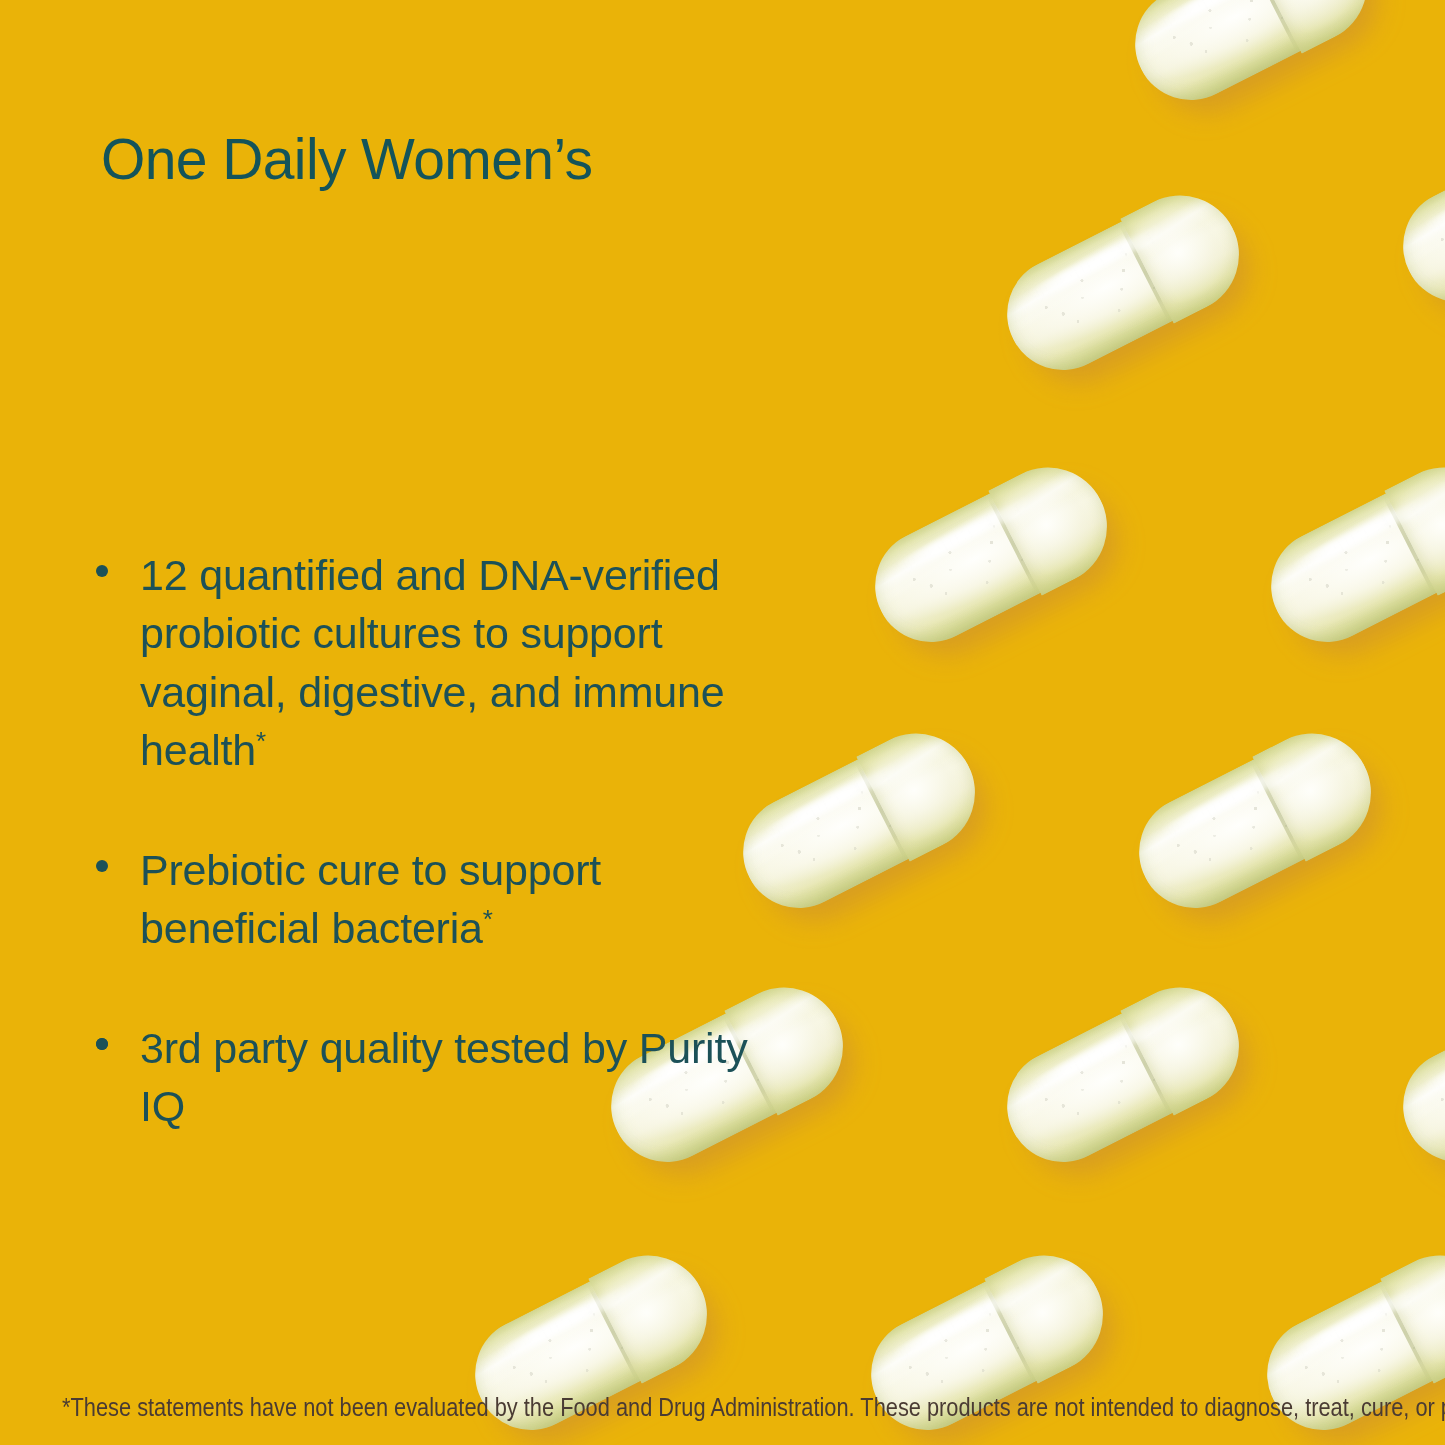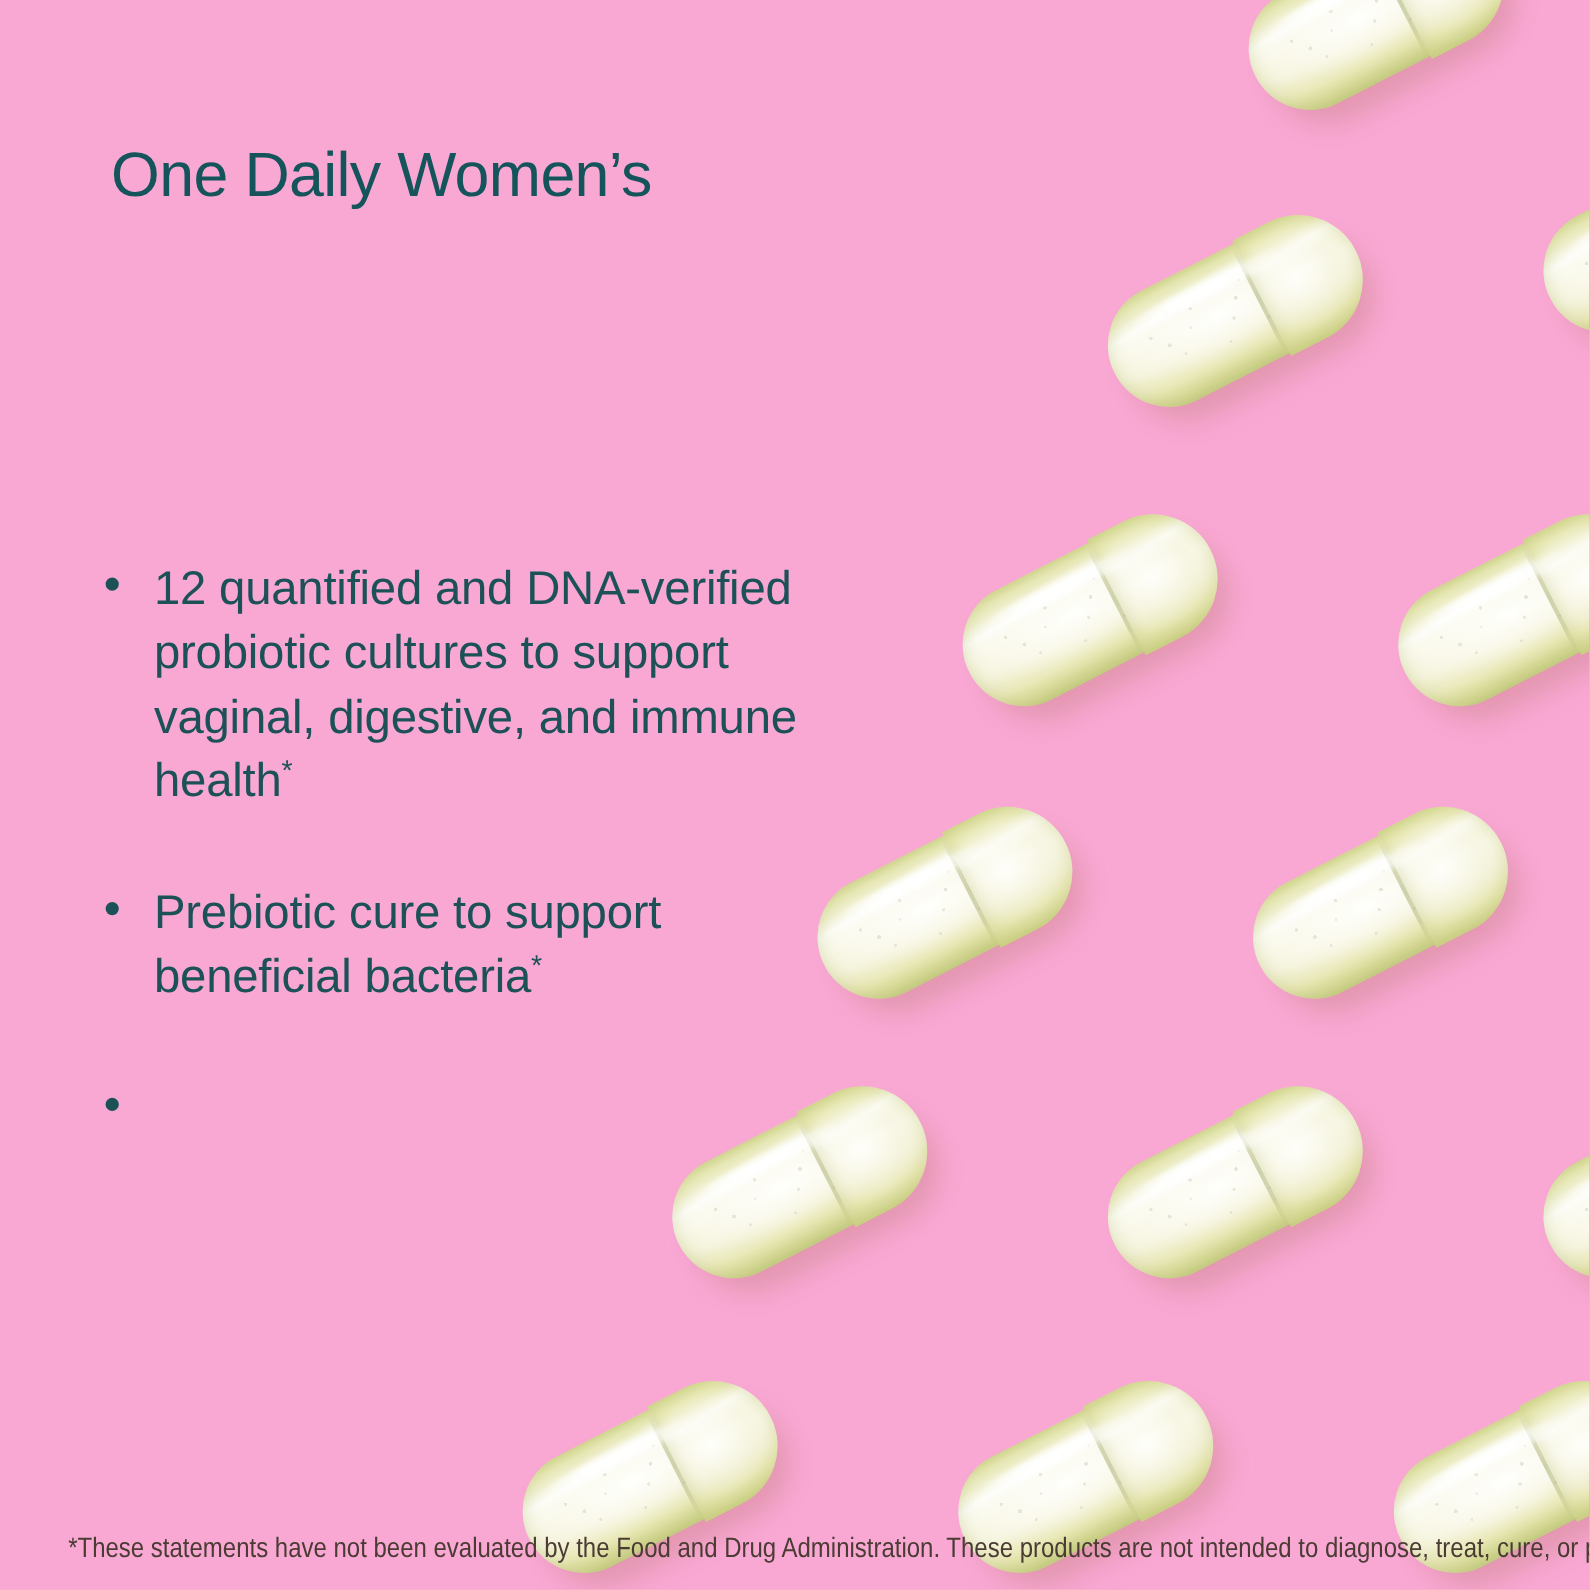--- a/index.html
+++ b/index.html
@@ -10,21 +10,21 @@
   }
 
   body {
     font-family:"Liberation Sans", sans-serif;
     background:#f0c2b3;
   }
 
   #page {
     position:relative;
     width:1445px; height:1445px;
-    background:#f9a8d4;
+    background:#eab308;
     overflow:hidden;
   }
 
   
   #capsule-layer {
     position:absolute;
     inset:0;
     overflow:hidden;
     z-index:1;
   }
@@ -194,20 +194,21 @@
   }
 
   .benefit-item {
     position:relative;
     padding-left:52px;
     margin-bottom:61px;
     font-size:43px;
     line-height:1.36;
     letter-spacing:-0.2px;
     color:#1c5158;
+    margin-top:40px;
   }
   .benefit-item:last-child { margin-bottom:0; }
 
   .benefit-item .bullet-dot {
     position:absolute;
     left:8px; top:19px;
     width:12px; height:12px;
     border-radius:50%;
     background:#1c5158;
   }
@@ -354,18 +355,19 @@
 
   <div id="content">
 
     <div id="eyebrow-title">One Daily Women’s</div>
 
 
     <ul id="benefits">
         <li class="benefit-item"><span class="bullet-dot"></span><span>12 quantified and DNA-verified probiotic cultures to support vaginal, digestive, and immune health</span><span class="asterisk">*</span></li>
         <li class="benefit-item"><span class="bullet-dot"></span><span>Prebiotic cure to support beneficial bacteria</span><span class="asterisk">*</span></li>
         <li class="benefit-item"><span class="bullet-dot"></span></li>
+        <li class="benefit-item"><span class="bullet-dot"></span><span>3rd party quality tested by Purity IQ</span></li>
       </ul>
 
     <div id="disclaimer">*These statements have not been evaluated by the Food and Drug Administration. These products are not intended to diagnose, treat, cure, or prevent any disease.</div>
 
   </div>
 </div>
 
 </body></html>

